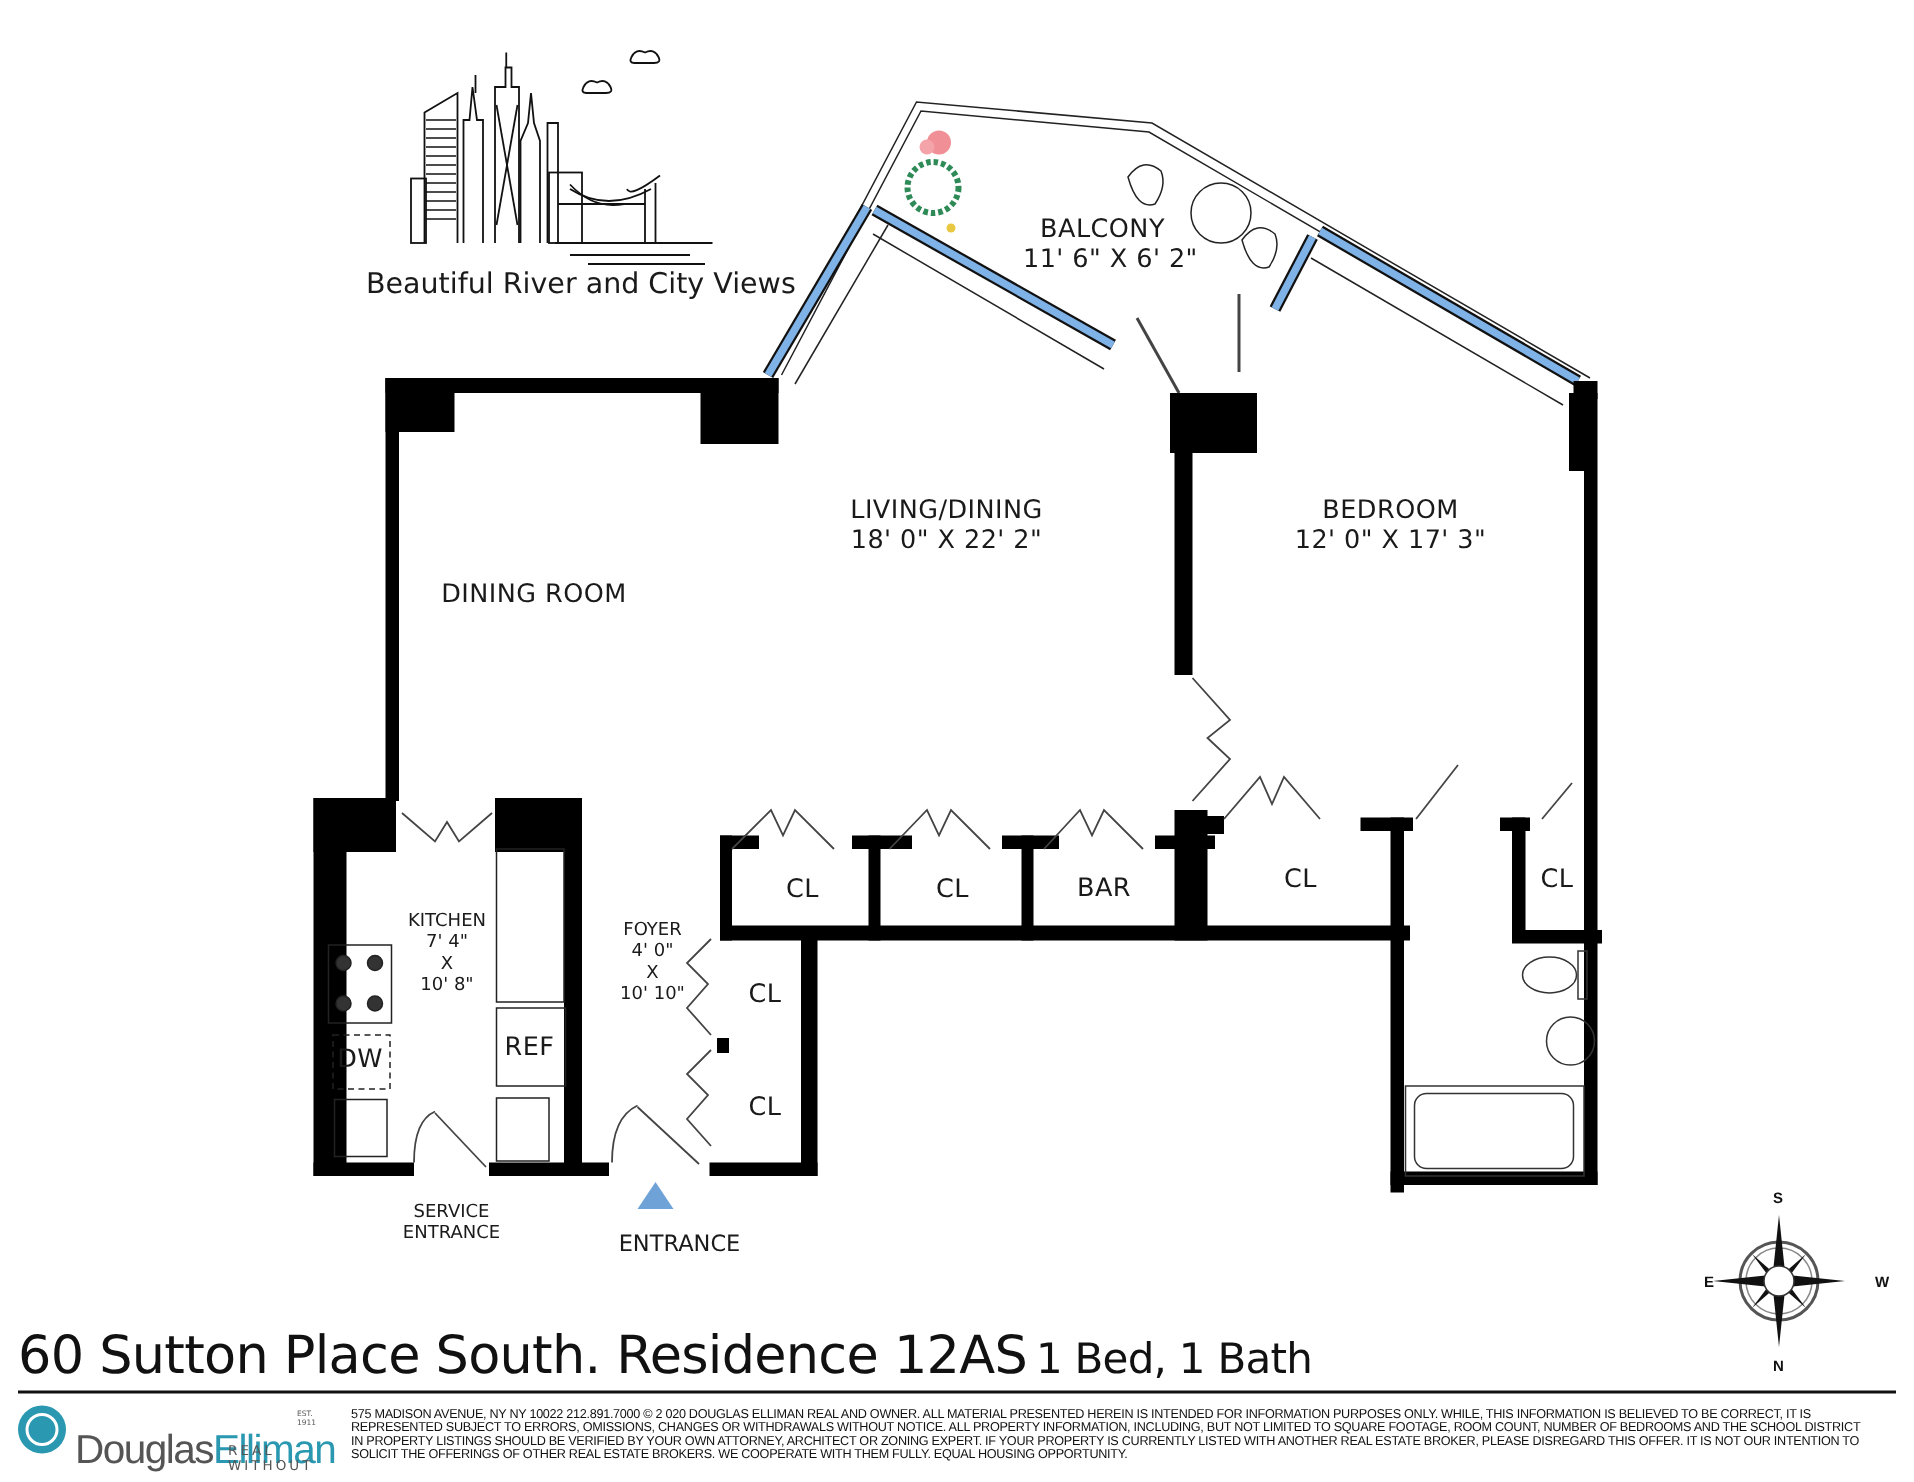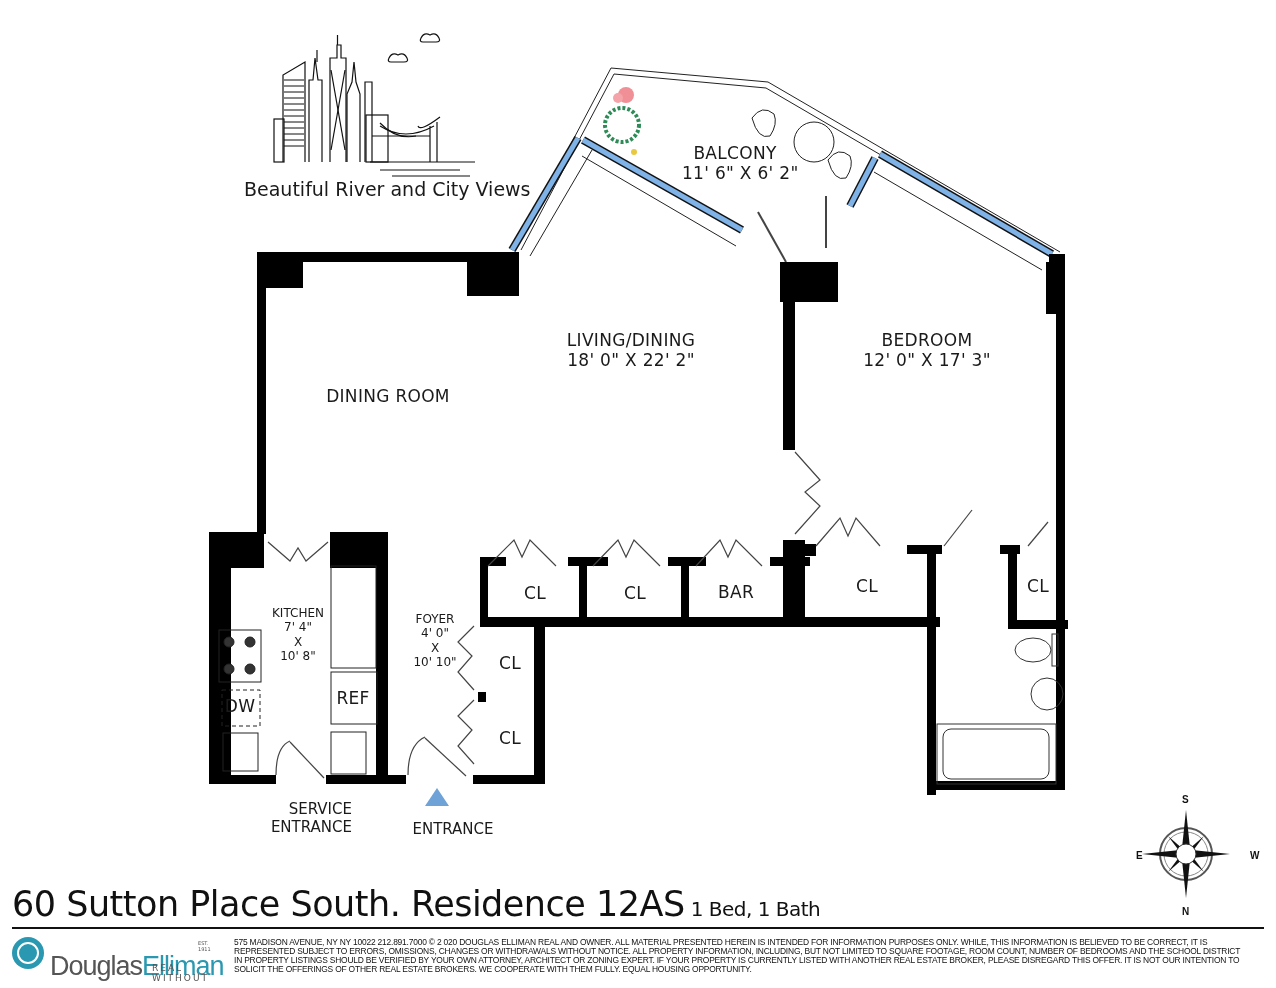--- a/index.html
+++ b/index.html
@@ -3,21 +3,21 @@
 <meta charset="utf-8">
 <style>
   html, body { margin: 0; padding: 0; background: #ffffff; }
   body { width: 1276px; height: 988px; position: relative; overflow: hidden; font-family: "DejaVu Sans", sans-serif; }
   .plan { position: absolute; left: 0; top: 0; width: 1276px; height: 880px; }
   .lbl { position: absolute; color: #1a1a1a; font-family: "DejaVu Sans", sans-serif; text-align: center; line-height: 1.2; white-space: nowrap; }
   .room { font-size: 17px; letter-spacing: 0.3px; }
   .small { font-size: 12px; }
   .views { position: absolute; left: 244px; top: 178px; font-size: 19px; color: #1a1a1a; white-space: nowrap; }
   .title { position: absolute; left: 12px; top: 884px; font-size: 35px; color: #111; white-space: nowrap; font-family: "DejaVu Sans", sans-serif; letter-spacing: -0.5px; }
-  .title .sub { font-size: 20px; margin-left: 6px; }
+  .title .sub { font-size: 28px; margin-left: 6px; }
   .rule { position: absolute; left: 12px; top: 927px; width: 1252px; height: 2px; background: #111; }
   .logo { position: absolute; left: 12px; top: 935px; width: 210px; height: 40px; }
   .logo .circle { position: absolute; left: 0; top: 2px; width: 32px; height: 32px; border-radius: 50%; background: #2a98b0; }
   .logo .circle:after { content: ""; position: absolute; left: 5px; top: 5px; width: 22px; height: 22px; border-radius: 50%; border: 2px solid #fff; box-sizing: border-box; }
   .logo .word1 { position: absolute; left: 38px; top: 16px; font-family: Liberation Sans, sans-serif; font-size: 27px; color: #555; letter-spacing: -1px; }
   .logo .word2 { color: #2a98b0; }
   .logo .est { position: absolute; left: 186px; top: 5px; font-size: 5px; color: #555; }
   .logo .re { position: absolute; left: 140px; top: 28px; font-size: 9px; letter-spacing: 2px; color: #555; }
   .disc { position: absolute; left: 234px; top: 938px; width: 1030px; font-family: "Liberation Sans", sans-serif; font-size: 8.6px; line-height: 9px; color: #111; letter-spacing: -0.2px; transform: scaleX(0.98); transform-origin: left top; }
   .compass { position: absolute; left: 1132px; top: 792px; width: 140px; height: 132px; }
@@ -191,21 +191,21 @@
   <div>11' 6" X 6' 2"</div>
 </div>
 <div class="lbl room" style="left:545px; top:330px; width:172px;">
   <div>LIVING/DINING</div>
   <div>18' 0" X 22' 2"</div>
 </div>
 <div class="lbl room" style="left:855px; top:330px; width:144px;">
   <div>BEDROOM</div>
   <div>12' 0" X 17' 3"</div>
 </div>
-<div class="lbl room" style="left:312px; top:386px; width:152px;">DINING ROOM</div>
+<div class="lbl room" style="left:280px; top:386px; width:152px;">DINING ROOM</div>
 <div class="lbl small" style="left:258px; top:606px; width:80px;">
   <div>KITCHEN</div>
   <div>7' 4"</div>
   <div>X</div>
   <div>10' 8"</div>
 </div>
 <div class="lbl small" style="left:396px; top:612px; width:78px;">
   <div>FOYER</div>
   <div>4' 0"</div>
   <div>X</div>
@@ -216,21 +216,21 @@
 <div class="lbl room" style="left:610px; top:583px; width:50px;">CL</div>
 <div class="lbl room" style="left:707px; top:582px; width:58px;">BAR</div>
 <div class="lbl room" style="left:842px; top:576px; width:50px;">CL</div>
 <div class="lbl room" style="left:1018px; top:576px; width:40px;">CL</div>
 <div class="lbl room" style="left:486px; top:653px; width:48px;">CL</div>
 <div class="lbl room" style="left:486px; top:728px; width:48px;">CL</div>
 
 <div class="lbl room" style="left:219px; top:696px; width:42px;">DW</div>
 <div class="lbl room" style="left:331px; top:688px; width:44px;">REF</div>
 
-<div class="lbl small" style="left:250px; top:800px; width:102px; font-size:15px;text-align:right;">
+<div class="lbl small" style="left:250px; top:800px; width:102px; font-size:12px;">
   <div>SERVICE</div>
   <div>ENTRANCE</div>
 </div>
 <div class="lbl small" style="left:402px; top:820px; width:102px; font-size:15px;">ENTRANCE</div>
 
 <div class="compass">
   <svg width="140" height="132" viewBox="0 0 140 132">
     <circle cx="54" cy="62" r="26" fill="none" stroke="#555" stroke-width="2"></circle>
     <circle cx="54" cy="62" r="22" fill="none" stroke="#888" stroke-width="1"></circle>
     <polygon points="54,18 58,56 54,62 50,56" fill="#111"></polygon>

